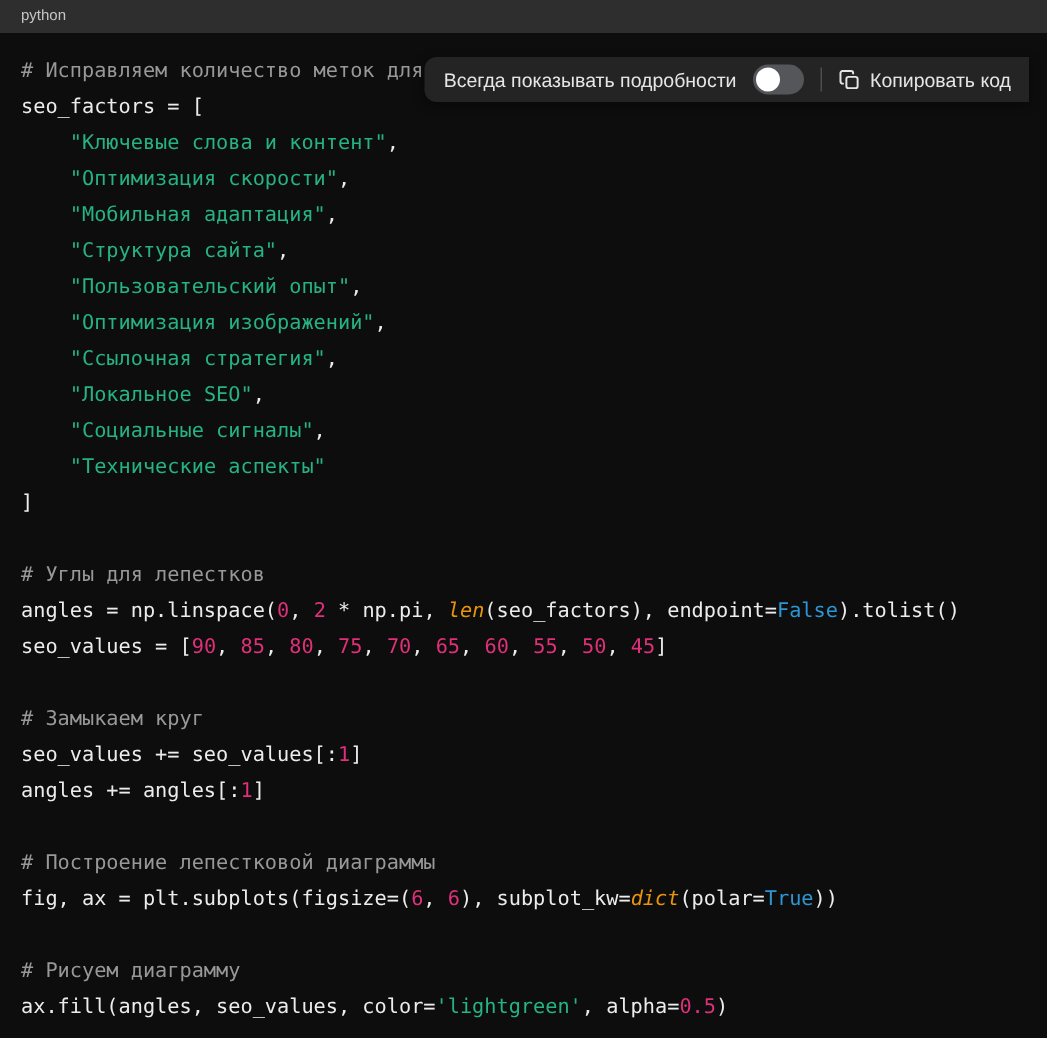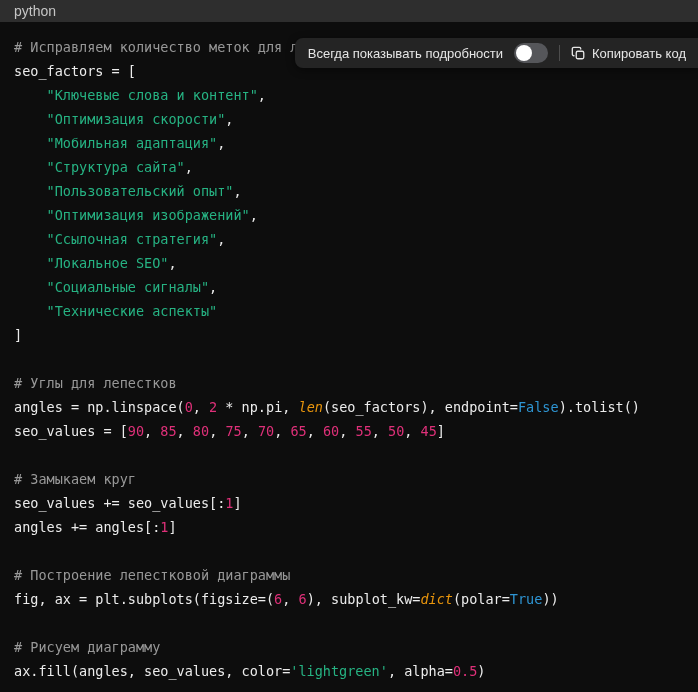--- a/index.html
+++ b/index.html
@@ -12,42 +12,42 @@
   .code-block { position: relative; width: 698px; height: 692px; }
 
   .code-header {
     height: 22px;
     background: var(--header_bg, #2e2e2e);
     display: flex; align-items: center;
     padding: 0 14px;
   }
   .code-header .lang {
     color: var(--header_text, #c6c6c6);
-    font-size: 14px;
+    font-size: 10px;
     line-height: 1;
   }
 
   .code-area {
     padding: 13px 14px 0 14px;
     font-family: "DejaVu Sans Mono", monospace;
     font-size: 13.5px;
     color: var(--plain, #ececec);
     white-space: pre;
   }
   .code-line { height: 24px; line-height: 24px; }
   .tok-plain   { color: var(--plain, #ececec); }
   .tok-comment { color: var(--comment, #989898); }
   .tok-string  { color: var(--string, #26b383); }
   .tok-number  { color: var(--number, #df3079); }
   .tok-keyword { color: var(--keyword, #2e95d3); }
   .tok-builtin { color: var(--builtin, #e9950c); font-style: italic; }
 
   .floating-toolbar {
     position: absolute;
-    top: 38px; right: 0;
+    top: 38px; right: 12px;
     height: 30px;
     background: var(--toolbar_bg, #242424);
     border-radius: 8px 0 0 8px;
     box-shadow: 0 2px 8px rgba(0,0,0,0.45);
     display: flex; align-items: center;
     padding: 0 12px 0 13px;
     gap: 11px;
     z-index: 5;
   }
   .toolbar-label {

